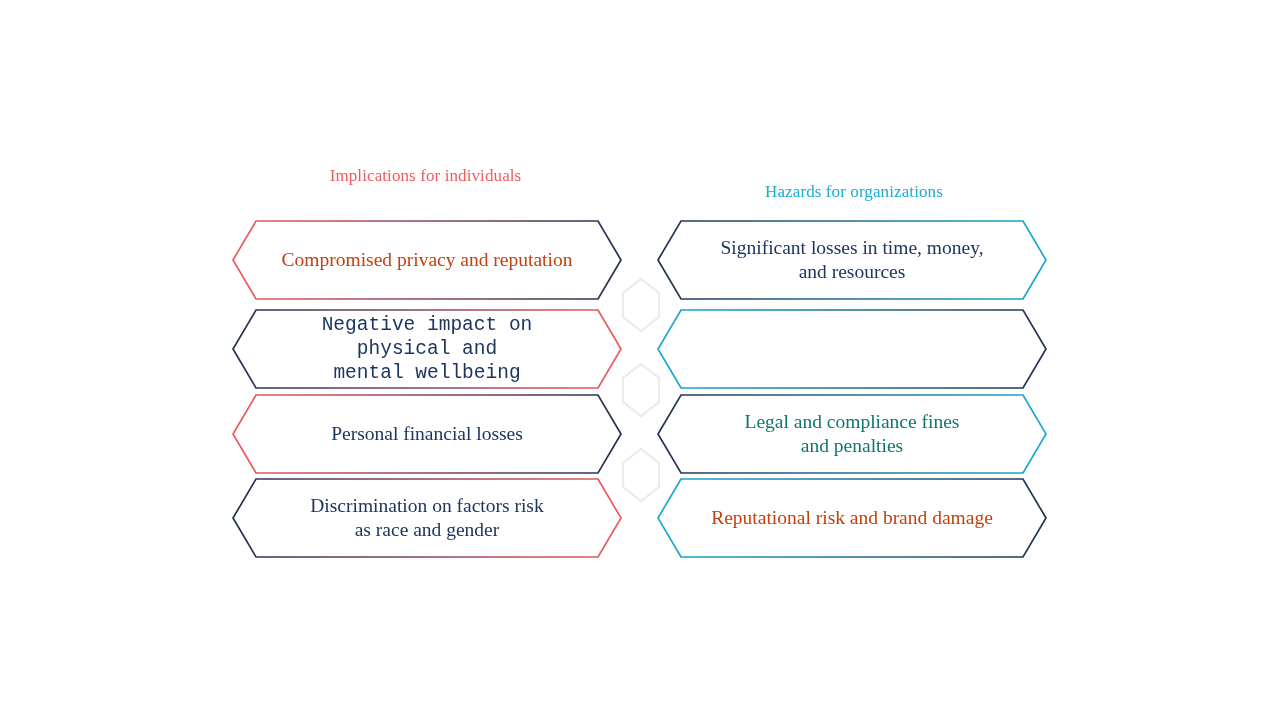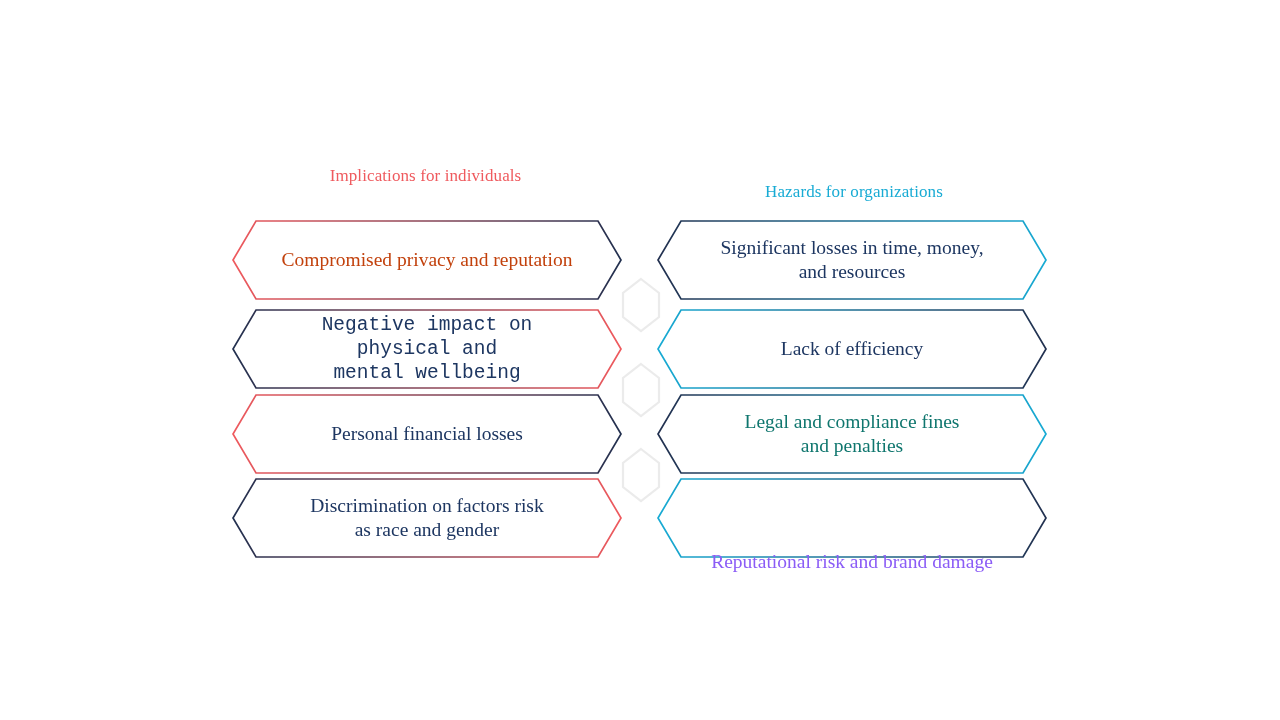--- a/index.html
+++ b/index.html
@@ -160,21 +160,20 @@
       <div class="chev-row right" style="top: 309px;">
         <svg class="chev-svg" viewBox="0 0 390 80">
           <defs>
             <linearGradient id="grad5" x1="0" y1="0" x2="1" y2="0">
               <stop offset="0%" stop-color="#18abd4"></stop>
               <stop offset="100%" stop-color="#22304f"></stop>
             </linearGradient>
           </defs>
           <path d="M 24 1 L 366 1 L 389 40 L 366 79 L 24 79 L 1 40 Z" fill="none" stroke="url(#grad5)" stroke-width="1.7" stroke-linejoin="miter"></path>
         </svg>
-        <div class="chev-label" style="color: rgb(29, 54, 97);">Lack of efficiency</div>
       </div>
       <div class="chev-row right" style="top: 394px;">
         <svg class="chev-svg" viewBox="0 0 390 80">
           <defs>
             <linearGradient id="grad6" x1="0" y1="0" x2="1" y2="0">
               <stop offset="0%" stop-color="#22304f"></stop>
               <stop offset="100%" stop-color="#18abd4"></stop>
             </linearGradient>
           </defs>
           <path d="M 24 1 L 366 1 L 389 40 L 366 79 L 24 79 L 1 40 Z" fill="none" stroke="url(#grad6)" stroke-width="1.7" stroke-linejoin="miter"></path>
@@ -185,21 +184,21 @@
       <div class="chev-row right" style="top: 478px;">
         <svg class="chev-svg" viewBox="0 0 390 80">
           <defs>
             <linearGradient id="grad7" x1="0" y1="0" x2="1" y2="0">
               <stop offset="0%" stop-color="#18abd4"></stop>
               <stop offset="100%" stop-color="#22304f"></stop>
             </linearGradient>
           </defs>
           <path d="M 24 1 L 366 1 L 389 40 L 366 79 L 24 79 L 1 40 Z" fill="none" stroke="url(#grad7)" stroke-width="1.7" stroke-linejoin="miter"></path>
         </svg>
-        <div class="chev-label" style="color: #8b5cf6; margin-top: 44px;">Reputational risk and brand damage</div>
+        <div class="chev-label" style="color: #c2410c;">Reputational risk and brand damage</div>
       </div>
     </div>
   <div id="decorations">
       <div class="deco-hex" style="left: 619px; top: 277px;"><svg viewBox="0 0 44 56" width="44" height="56">
           <path d="M 22 2 L 40 16 L 40 40 L 22 54 L 4 40 L 4 16 Z" fill="none" stroke="#ebebeb" stroke-width="2.2"></path>
         </svg></div>
       <div class="deco-hex" style="left: 619px; top: 362px;"><svg viewBox="0 0 44 56" width="44" height="56">
           <path d="M 22 2 L 40 16 L 40 40 L 22 54 L 4 40 L 4 16 Z" fill="none" stroke="#ebebeb" stroke-width="2.2"></path>
         </svg></div>
       <div class="deco-hex" style="left: 619px; top: 447px;"><svg viewBox="0 0 44 56" width="44" height="56">

